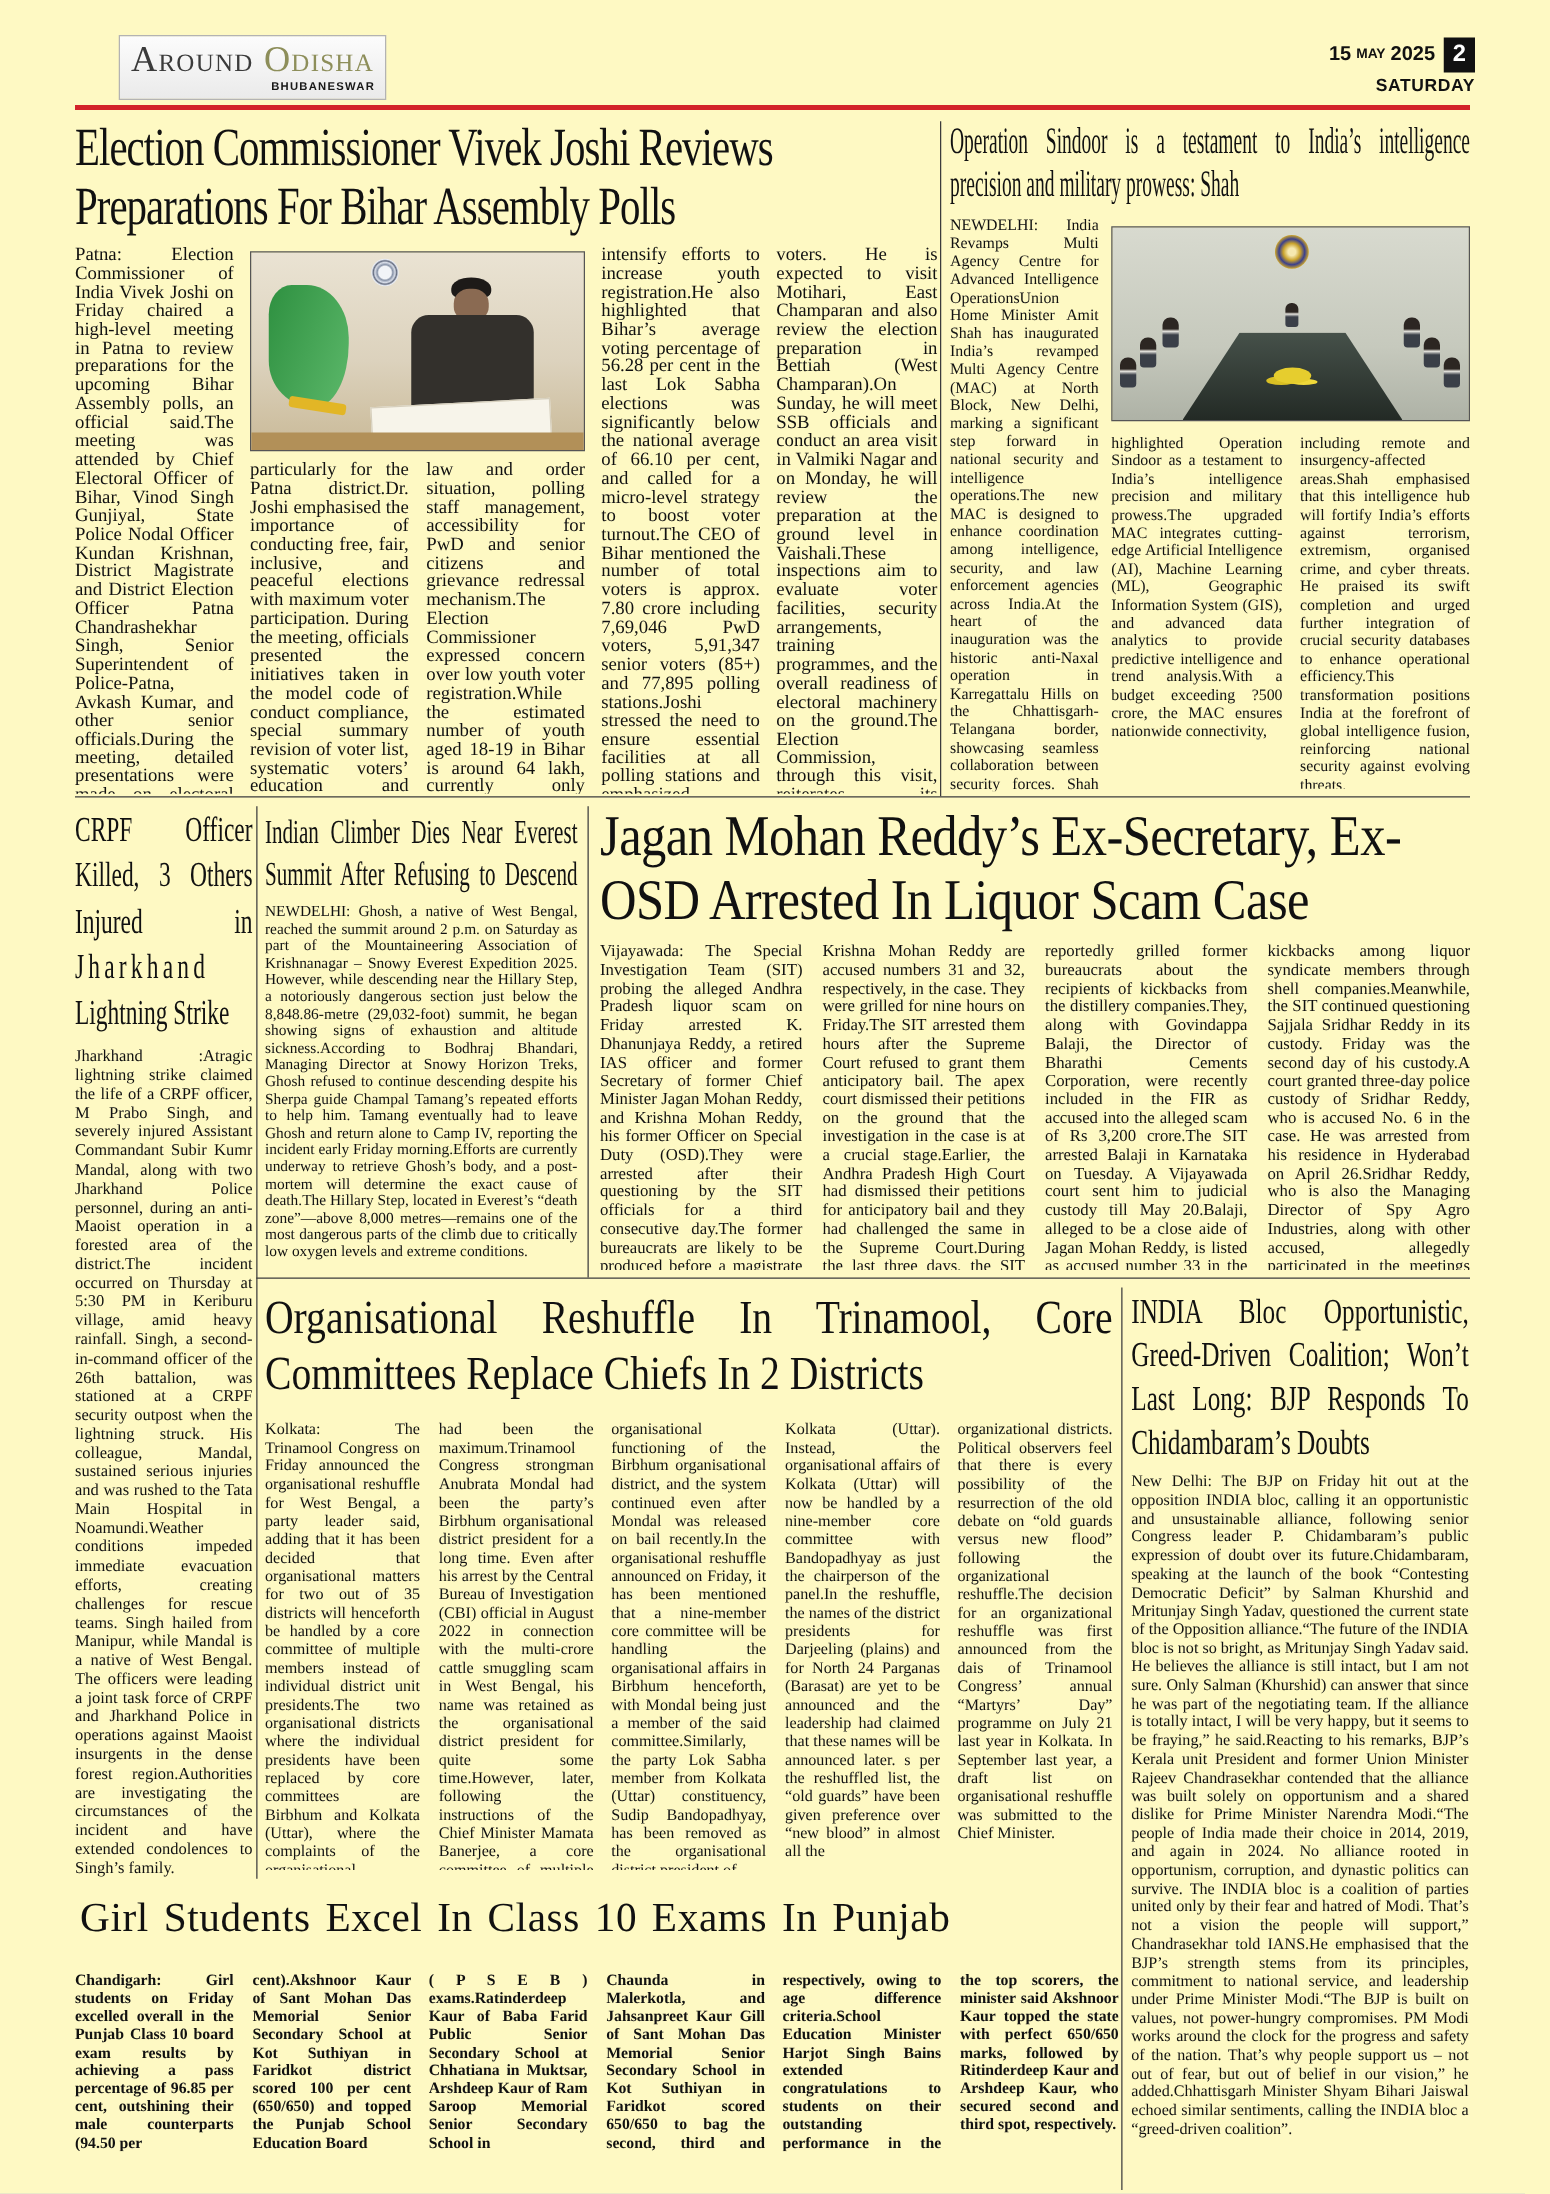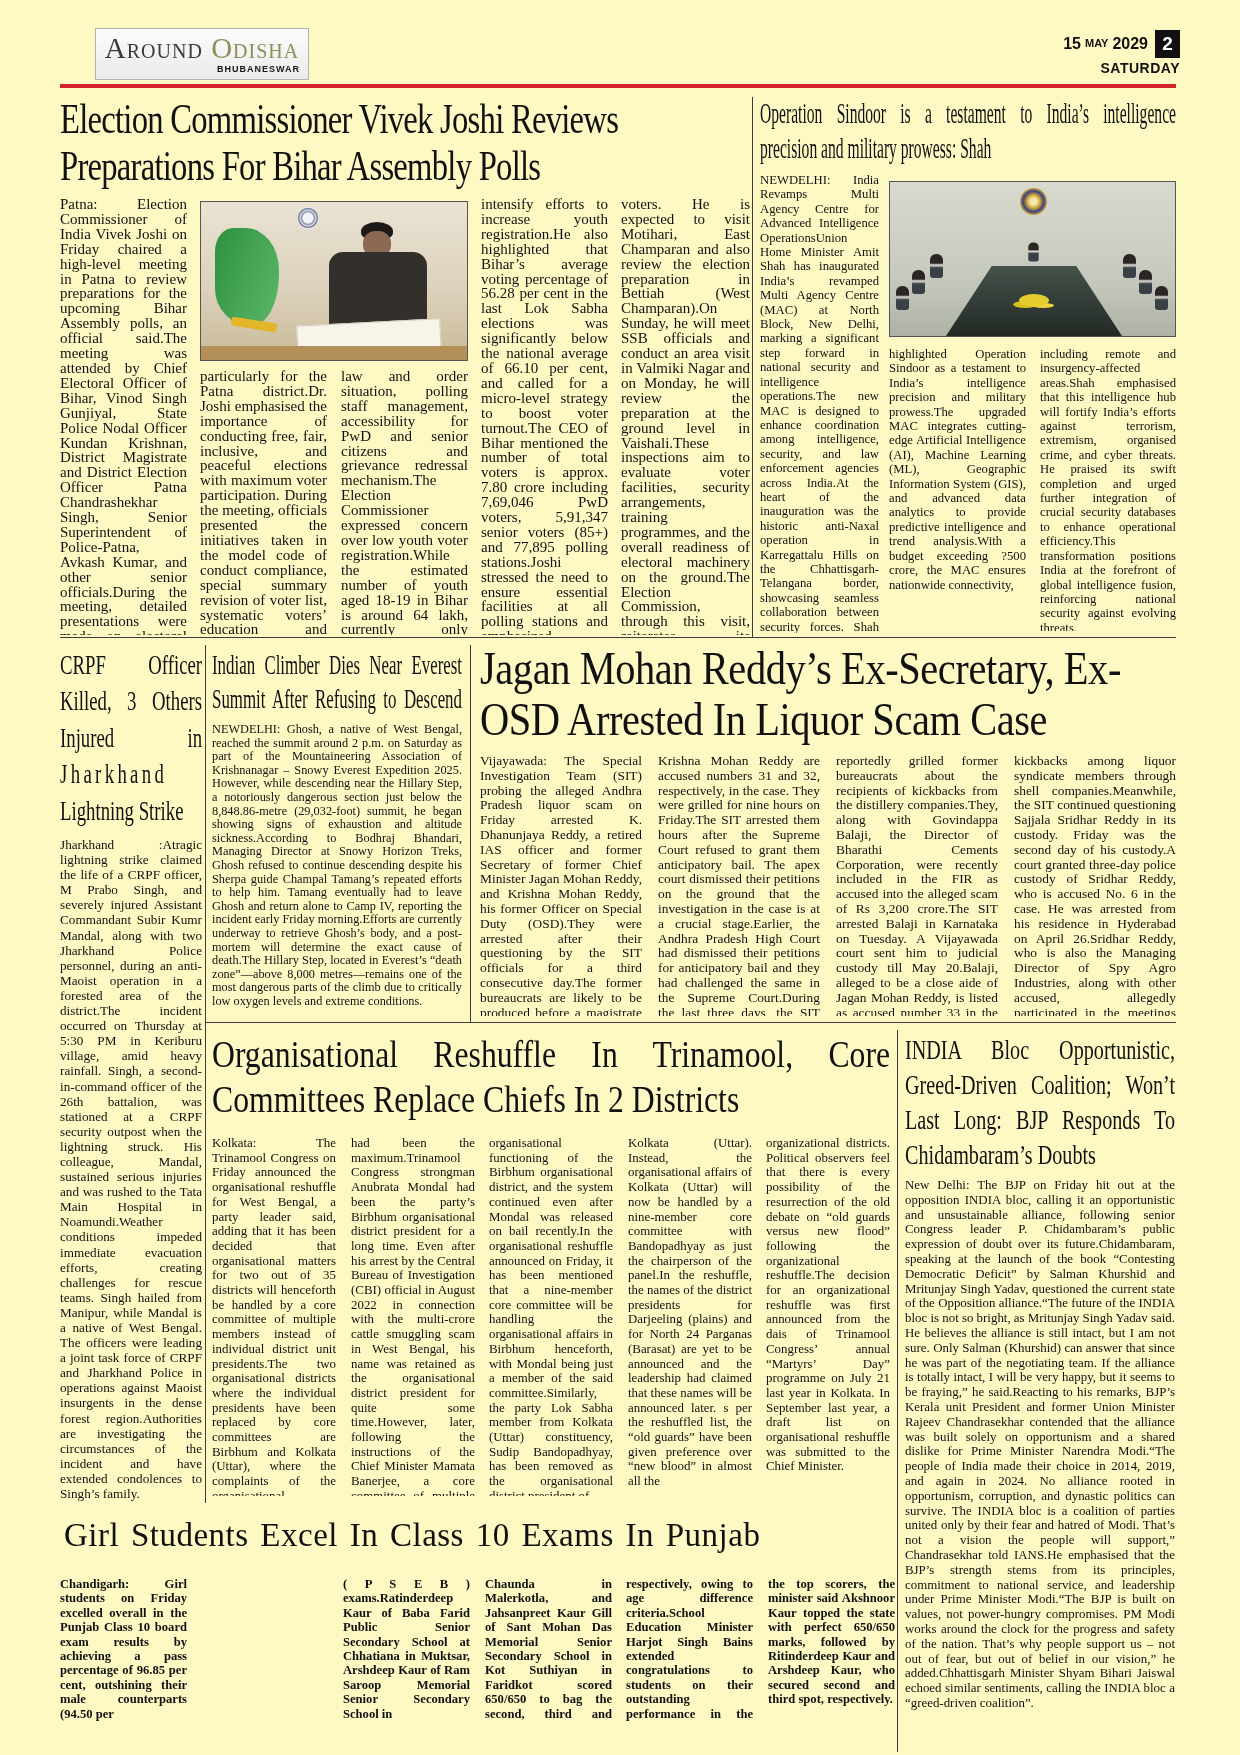--- a/index.html
+++ b/index.html
@@ -115,21 +115,21 @@
     <div class="logo-line">
       <span class="logo-main">Around</span>
       <span class="logo-accent">Odisha</span>
     </div>
     <div class="logo-sub">BHUBANESWAR</div>
   </div>
   <div class="date-block">
     <div class="date-row">
       <span class="d-day">15</span>
       <span class="d-month">MAY</span>
-      <span class="d-year">2029</span>
+      <span class="d-year">2025</span>
       <span class="page-box">2</span>
     </div>
     <div class="day-name">SATURDAY</div>
   </div>
   <div class="rule-red"></div>
 
   <article class="art" id="art-bihar">
     <div class="hl">
       <div class="hl-line">Election Commissioner Vivek Joshi Reviews</div>
       <div class="hl-line">Preparations For Bihar Assembly Polls</div>
@@ -223,20 +223,21 @@
       <div class="hl-line">Chidambaram’s Doubts</div>
     </div>
     <div class="col">New Delhi: The BJP on Friday hit out at the opposition INDIA bloc, calling it an opportunistic and unsustainable alliance, following senior Congress leader P. Chidambaram’s public expression of doubt over its future.Chidambaram, speaking at the launch of the book “Contesting Democratic Deficit” by Salman Khurshid and Mritunjay Singh Yadav, questioned the current state of the Opposition alliance.“The future of the INDIA bloc is not so bright, as Mritunjay Singh Yadav said. He believes the alliance is still intact, but I am not sure. Only Salman (Khurshid) can answer that since he was part of the negotiating team. If the alliance is totally intact, I will be very happy, but it seems to be fraying,” he said.Reacting to his remarks, BJP’s Kerala unit President and former Union Minister Rajeev Chandrasekhar contended that the alliance was built solely on opportunism and a shared dislike for Prime Minister Narendra Modi.“The people of India made their choice in 2014, 2019, and again in 2024. No alliance rooted in opportunism, corruption, and dynastic politics can survive. The INDIA bloc is a coalition of parties united only by their fear and hatred of Modi. That’s not a vision the people will support,” Chandrasekhar told IANS.He emphasised that the BJP’s strength stems from its principles, commitment to national service, and leadership under Prime Minister Modi.“The BJP is built on values, not power-hungry compromises. PM Modi works around the clock for the progress and safety of the nation. That’s why people support us – not out of fear, but out of belief in our vision,” he added.Chhattisgarh Minister Shyam Bihari Jaiswal echoed similar sentiments, calling the INDIA bloc a “greed-driven coalition”.</div>
   </article>
 
   <article class="art" id="art-girls">
     <div class="hl">
       <div class="hl-line">Girl Students Excel In Class 10 Exams In Punjab</div>
     </div>
     <div class="col c0">Chandigarh: Girl students on Friday excelled overall in the Punjab Class 10 board exam results by achieving a pass percentage of 96.85 per cent, outshining their male counterparts (94.50 per</div>
+    <div class="col c1">cent).Akshnoor Kaur of Sant Mohan Das Memorial Senior Secondary School at Kot Suthiyan in Faridkot district scored 100 per cent (650/650) and topped the Punjab School Education Board</div>
     <div class="col c2">( P S E B ) exams.Ratinderdeep Kaur of Baba Farid Public Senior Secondary School at Chhatiana in Muktsar, Arshdeep Kaur of Ram Saroop Memorial Senior Secondary School in</div>
     <div class="col c3">Chaunda in Malerkotla, and Jahsanpreet Kaur Gill of Sant Mohan Das Memorial Senior Secondary School in Kot Suthiyan in Faridkot scored 650/650 to bag the second, third and fourth positions,</div>
     <div class="col c4">respectively, owing to age difference criteria.School Education Minister Harjot Singh Bains extended congratulations to students on their outstanding performance in the Class X board examinations.Applauding</div>
     <div class="col c5">the top scorers, the minister said Akshnoor Kaur topped the state with perfect 650/650 marks, followed by Ritinderdeep Kaur and Arshdeep Kaur, who secured second and third spot, respectively.</div>
   </article>
 
   <div class="dv" id="dv-v1"></div>
   <div class="dv" id="dv-h1"></div>
   <div class="dv" id="dv-v2"></div>
   <div class="dv" id="dv-v3"></div>

